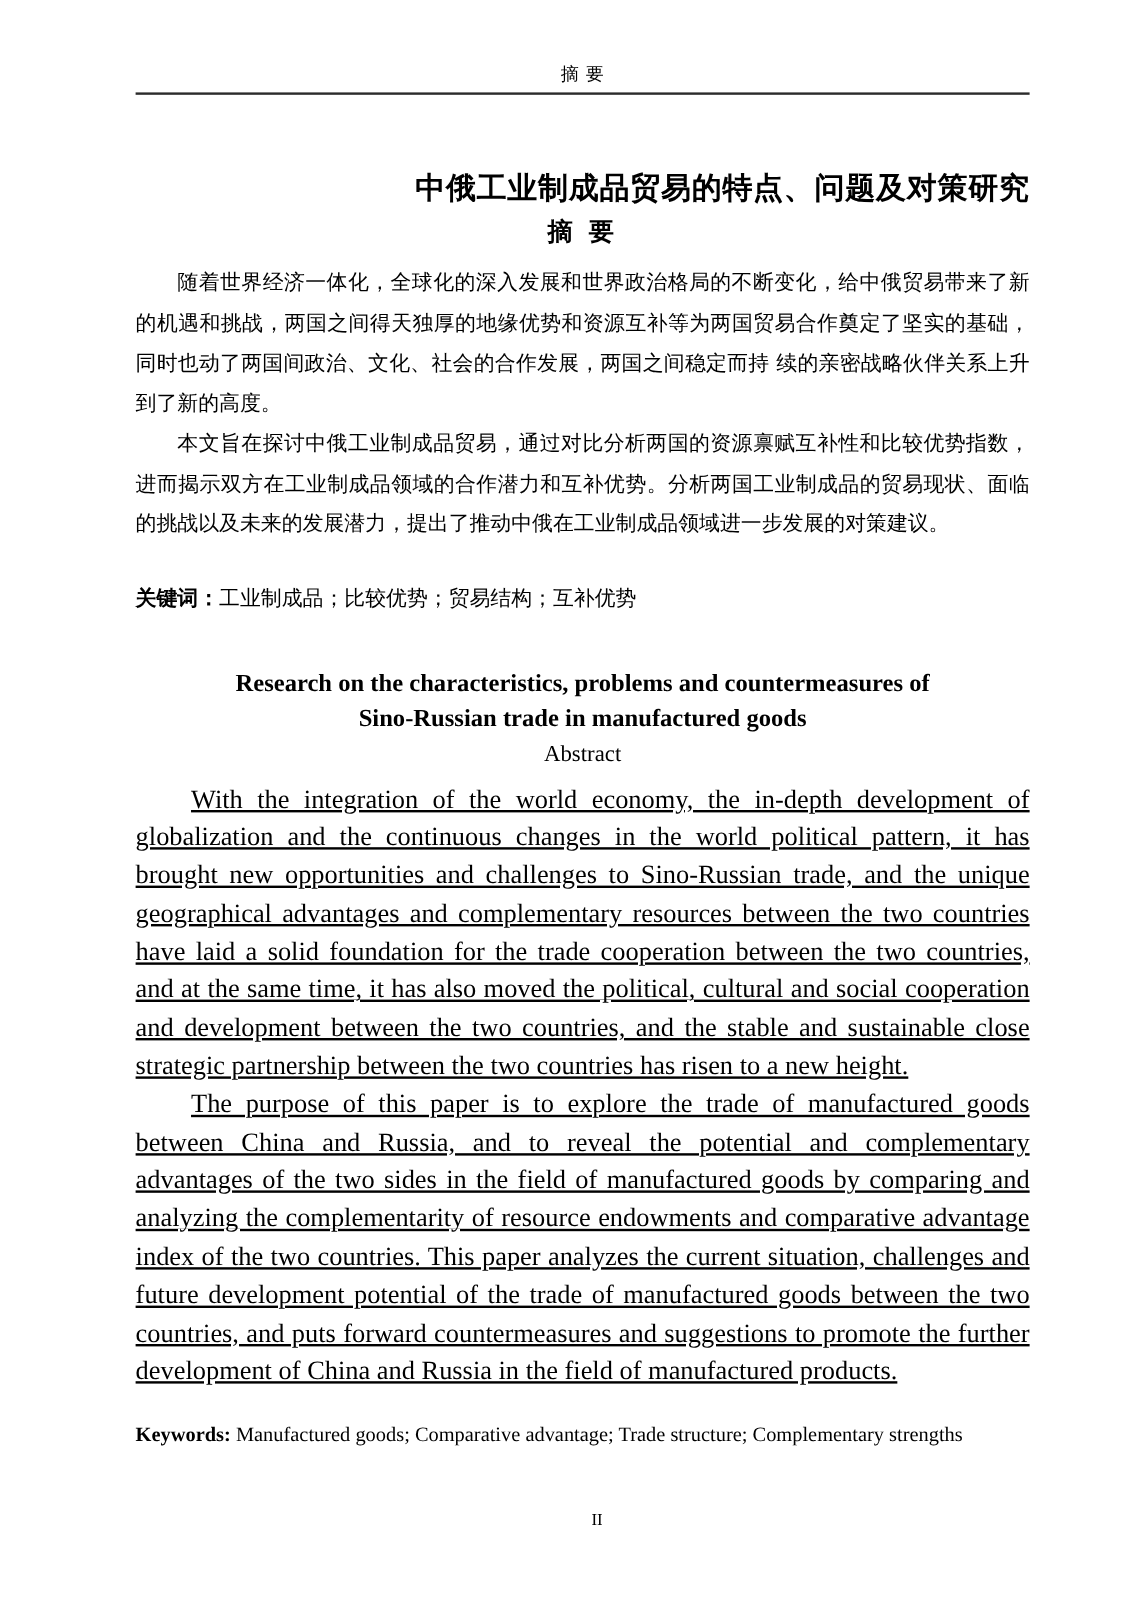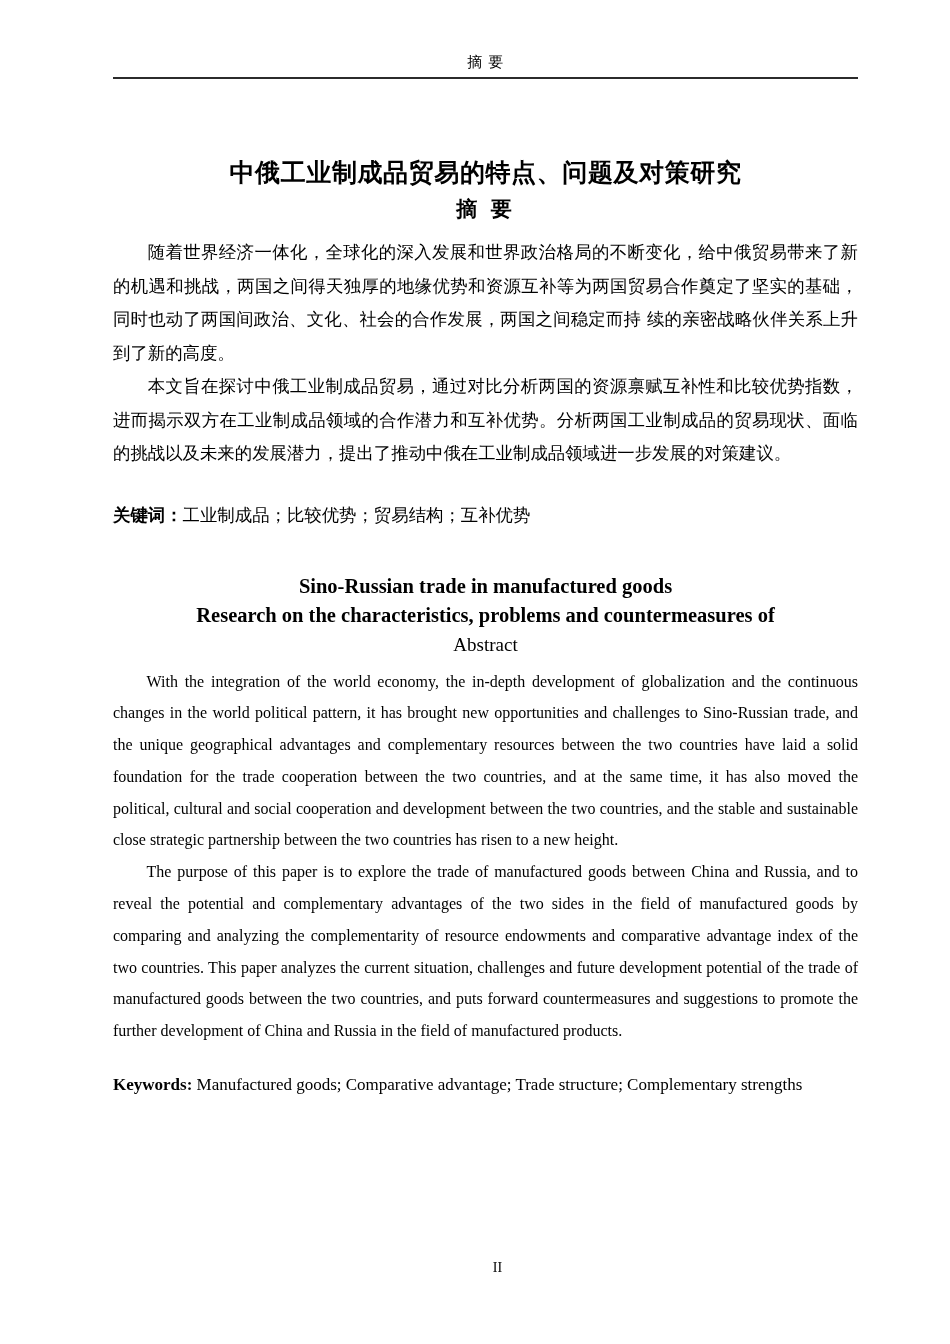--- a/index.html
+++ b/index.html
@@ -47,26 +47,26 @@
 
   
   .content {
     position: absolute;
     left: 113px;
     top: 140px;
     width: 745px;
   }
 
   .cn-title {
-    text-align: center;
+    text-align: right;
     font-size: 25px;
     line-height: 34px;
     font-family: "DejaVu Serif", "Liberation Serif", serif;
     letter-spacing: 0.6px;
-    margin: 16px 0 4px 0;
+    margin: 0 0 4px 0;
   }
   .cn-subtitle {
     text-align: center;
     font-size: 21px;
     line-height: 30px;
     font-family: "DejaVu Serif", "Liberation Serif", serif;
     font-weight: bold;
     letter-spacing: 3px;
     margin: 0 0 12px 0;
   }
@@ -101,26 +101,27 @@
   }
   .en-abstract-label {
     text-align: center;
     font-weight: normal;
     font-size: 19px;
     line-height: 27px;
     margin: 1px 0 8px 0;
   }
 
   .en-para {
-    font-size: 16px;
+    font-size: 22px;
     line-height: 31.8px;
     text-align: justify;
     text-indent: 2.1em;
     margin: 0;
     hyphens: none;
+    text-decoration: underline;
   }
   .en-para + .en-para {
     margin-top: 0;
   }
 
   .en-keywords {
     font-size: 17px;
     line-height: 31.8px;
     text-align: justify;
     margin-top: 22px;
@@ -161,22 +162,22 @@
 
     <p class="cn-para">随着世界经济一体化，全球化的深入发展和世界政治格局的不断变化，给中俄贸易带来了新的机遇和挑战，两国之间得天独厚的地缘优势和资源互补等为两国贸易合作奠定了坚实的基础，同时也动了两国间政治、文化、社会的合作发展，两国之间稳定而持 续的亲密战略伙伴关系上升到了新的高度。</p>
 
     <p class="cn-para">本文旨在探讨中俄工业制成品贸易，通过对比分析两国的资源禀赋互补性和比较优势指数，进而揭示双方在工业制成品领域的合作潜力和互补优势。分析两国工业制成品的贸易现状、面临的挑战以及未来的发展潜力，提出了推动中俄在工业制成品领域进一步发展的对策建议。</p>
 
     <p class="cn-keywords">
       <span class="kw-label">关键词：</span><span>工业制成品；比较优势；贸易结构；互补优势</span>
     </p>
 
     <div class="en-title">
+      <div>Research on the characteristics, problems and countermeasures of</div>
       <div>Sino-Russian trade in manufactured goods</div>
-      <div>Research on the characteristics, problems and countermeasures of</div>
     </div>
 
     <div class="en-abstract-label">Abstract</div>
 
     <p class="en-para">With the integration of the world economy, the in-depth development of globalization and the continuous changes in the world political pattern, it has brought new opportunities and challenges to Sino-Russian trade, and the unique geographical advantages and complementary resources between the two countries have laid a solid foundation for the trade cooperation between the two countries, and at the same time, it has also moved the political, cultural and social cooperation and development between the two countries, and the stable and sustainable close strategic partnership between the two countries has risen to a new height.</p>
 
     <p class="en-para">The purpose of this paper is to explore the trade of manufactured goods between China and Russia, and to reveal the potential and complementary advantages of the two sides in the field of manufactured goods by comparing and analyzing the complementarity of resource endowments and comparative advantage index of the two countries. This paper analyzes the current situation, challenges and future development potential of the trade of manufactured goods between the two countries, and puts forward countermeasures and suggestions to promote the further development of China and Russia in the field of manufactured products.</p>
 
     <p class="en-keywords">
       <span class="kw-label">Keywords:</span>

